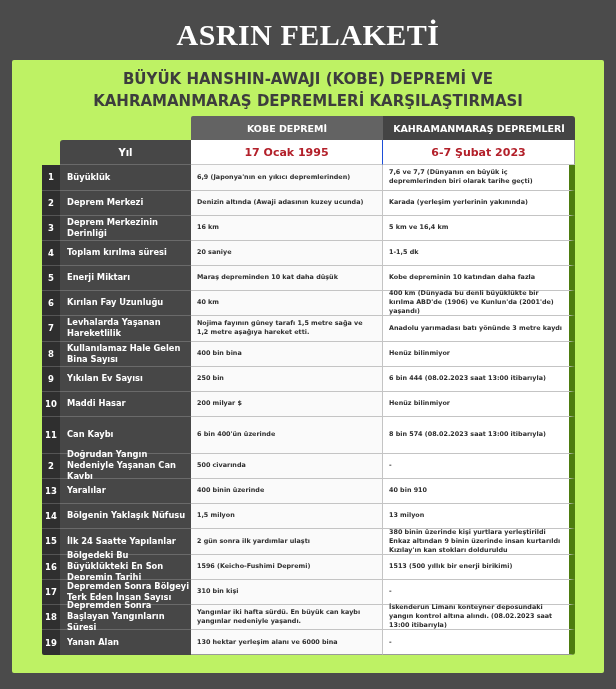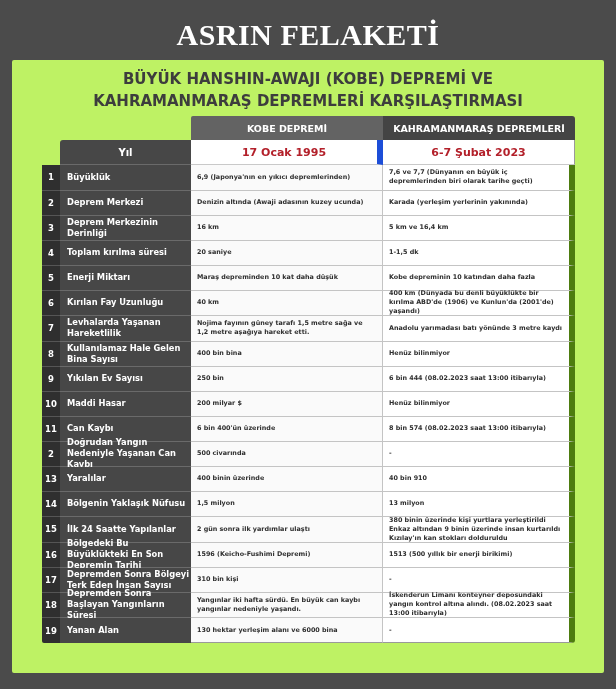--- a/index.html
+++ b/index.html
@@ -48,21 +48,21 @@
     background: #474747; color: #fff; font-weight: bold; font-size: 10px;
     display: flex; align-items: center; justify-content: center;
     border-top-left-radius: 3px; border-bottom: 1px solid #6a6a6a;
   }
   .yil-row .date {
     position: absolute; top: 0; width: 192px; height: 25px; background: #ffffff;
     color: #b3202a; font-weight: bold; font-size: 11px;
     display: flex; align-items: center; justify-content: center;
     border-bottom: 1px solid #c9c9c9;
   }
-  .yil-row .date.kobe { left: 149px; border-right: 6px solid #1d4ed8; }
+  .yil-row .date.kobe { left: 149px; border-right: 1px solid #1d4ed8; }
   .yil-row .date.kmr { left: 341px; border-right: 1px solid #9a9a9a; }
   .row { position: relative; height: 25.2px; display: flex; }
   .row .num {
     width: 18px; background: #2f2f2f; color: #fff; font-weight: bold; font-size: 8.5px;
     display: flex; align-items: center; justify-content: center;
     border-bottom: 1px solid #555;
   }
   .row .label {
     width: 131px; background: #474747; color: #fff; font-weight: bold; font-size: 8.3px;
     line-height: 11px; padding-left: 7px; display: flex; align-items: center;
@@ -155,21 +155,21 @@
           <div class="label">Yıkılan Ev Sayısı</div>
           <div class="cell kobe">250 bin</div>
           <div class="cell kmr">6 bin 444 (08.02.2023 saat 13:00 itibarıyla)</div>
         </div>
         <div class="row" style="height: 25px;">
           <div class="num">10</div>
           <div class="label">Maddi Hasar</div>
           <div class="cell kobe">200 milyar $</div>
           <div class="cell kmr">Henüz bilinmiyor</div>
         </div>
-        <div class="row" style="height: 25px;">
+        <div class="row" style="height: 37px;">
           <div class="num">11</div>
           <div class="label">Can Kaybı</div>
           <div class="cell kobe">6 bin 400'ün üzerinde</div>
           <div class="cell kmr">8 bin 574 (08.02.2023 saat 13:00 itibarıyla)</div>
         </div>
         <div class="row" style="height: 25px;">
           <div class="num">2</div>
           <div class="label">Doğrudan Yangın Nedeniyle Yaşanan Can Kaybı</div>
           <div class="cell kobe">500 civarında</div>
           <div class="cell kmr">-</div>

